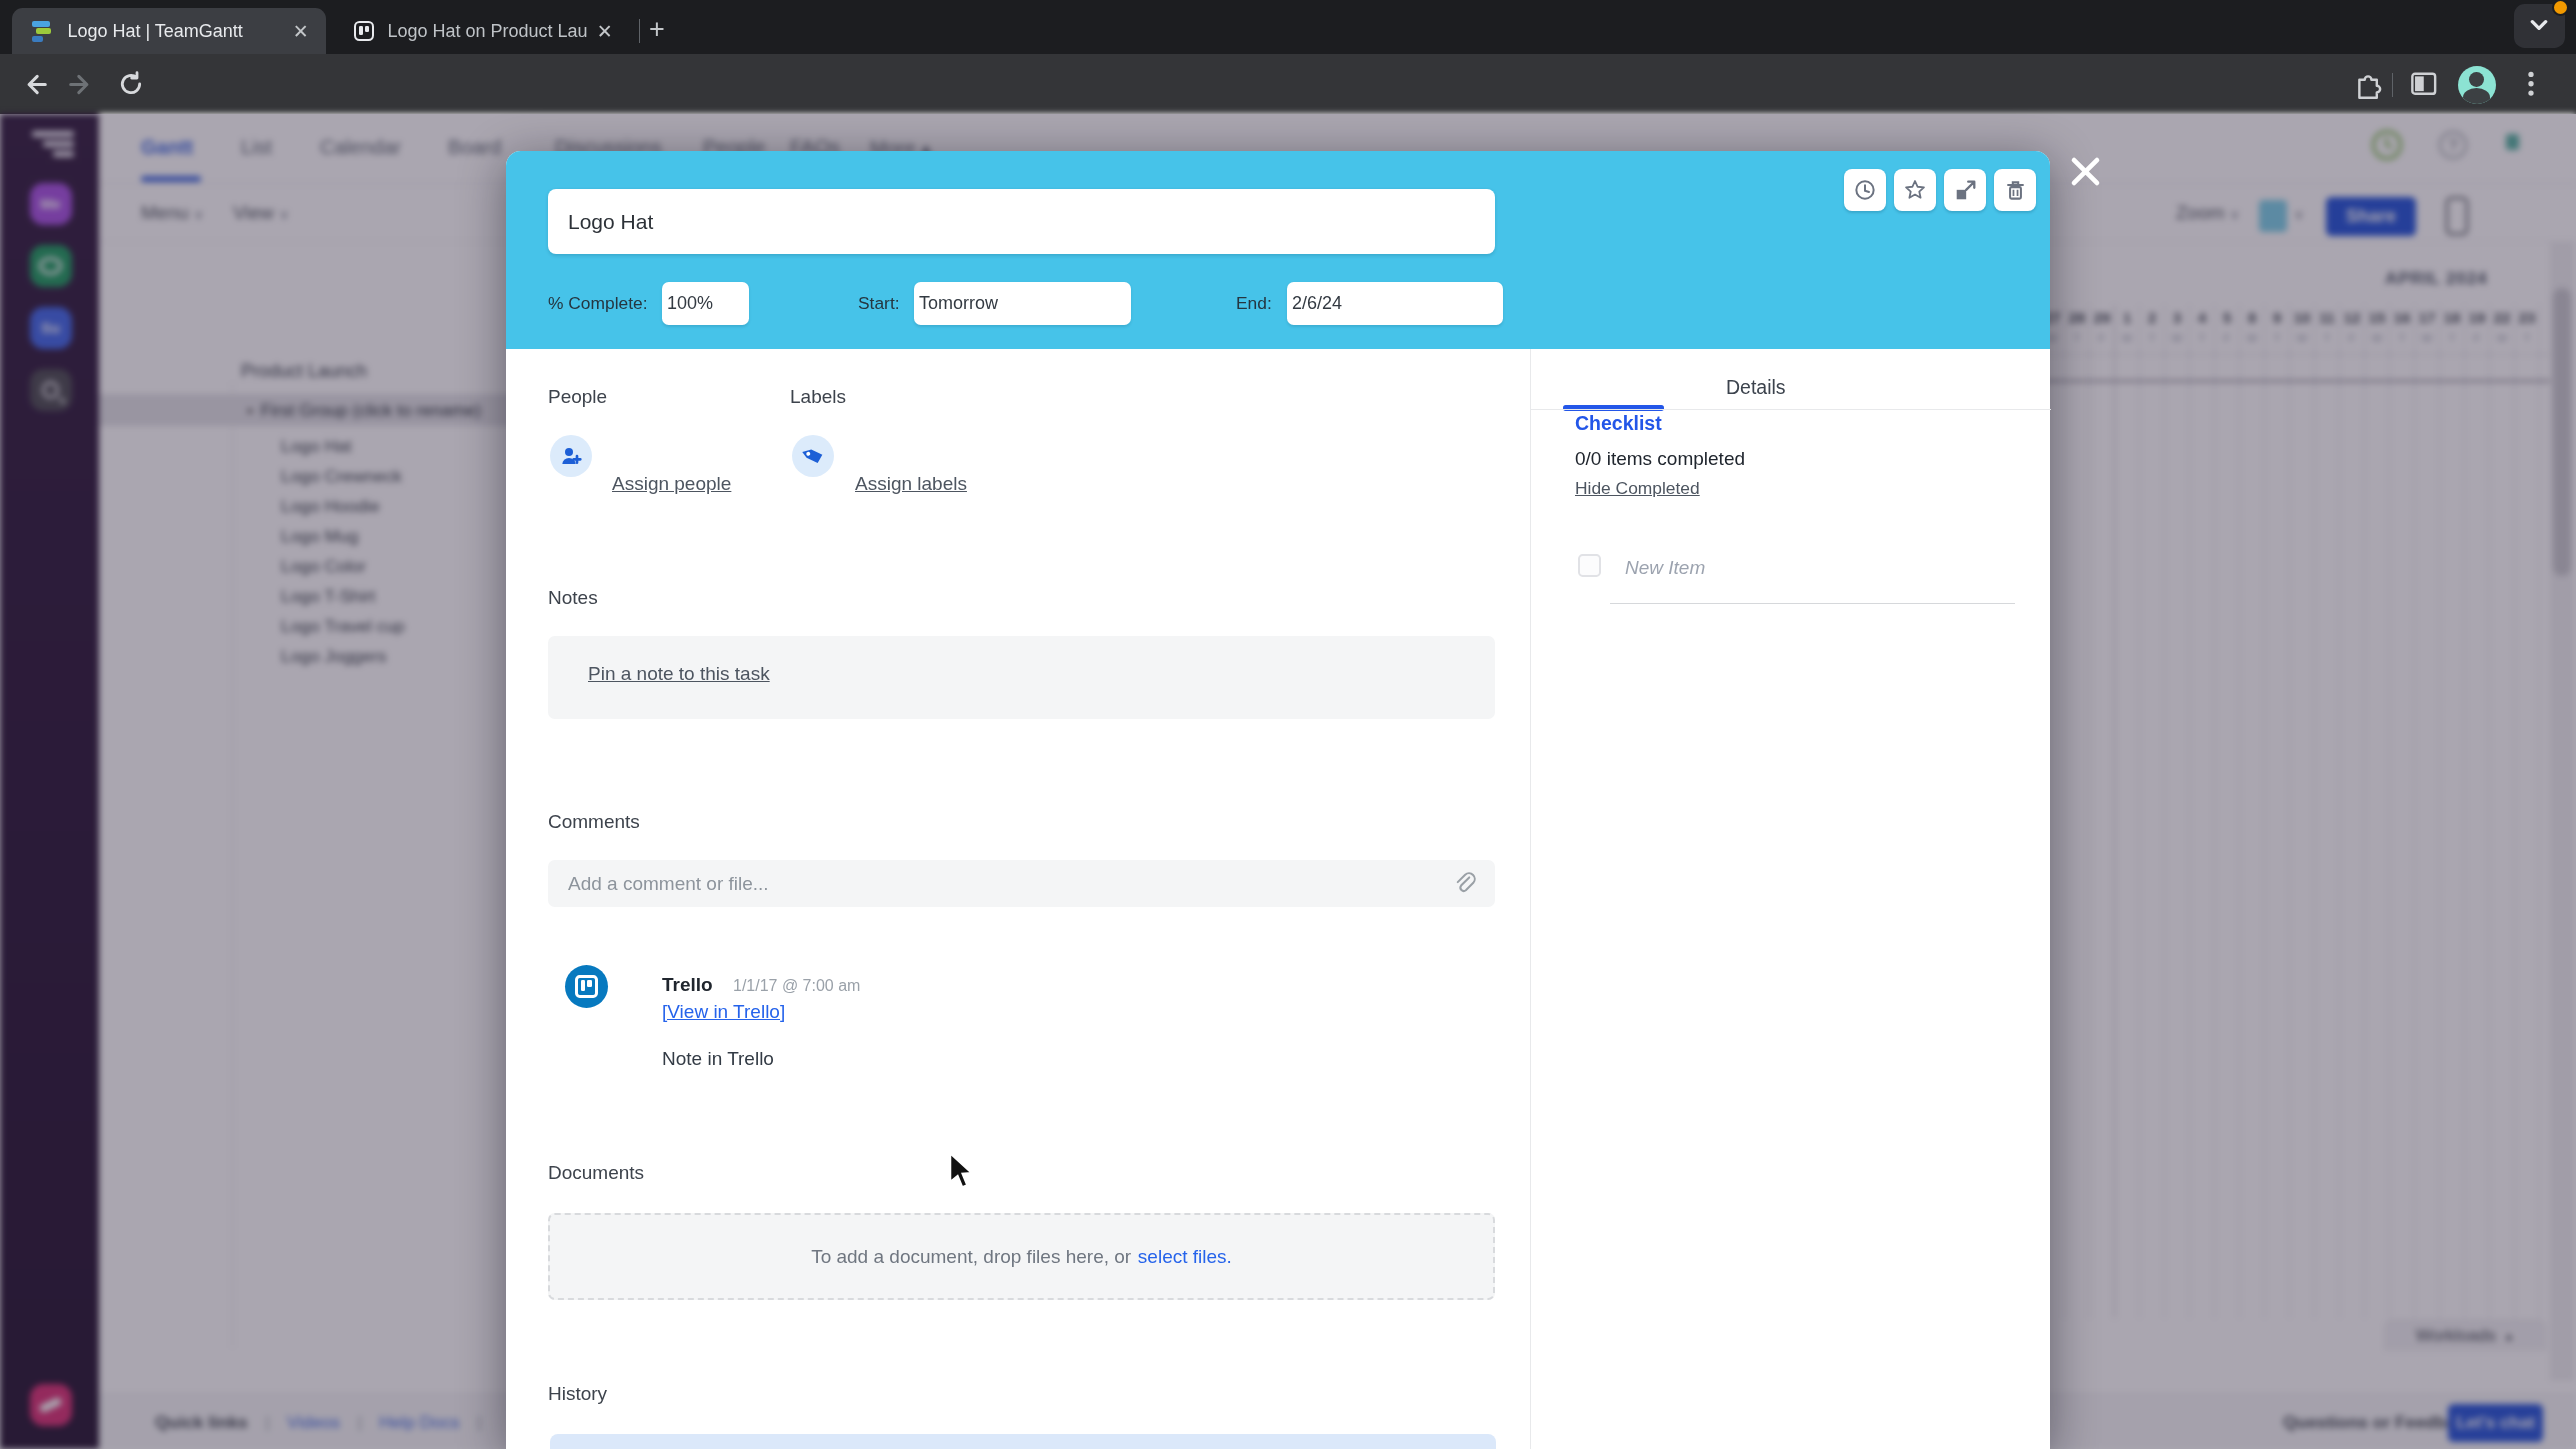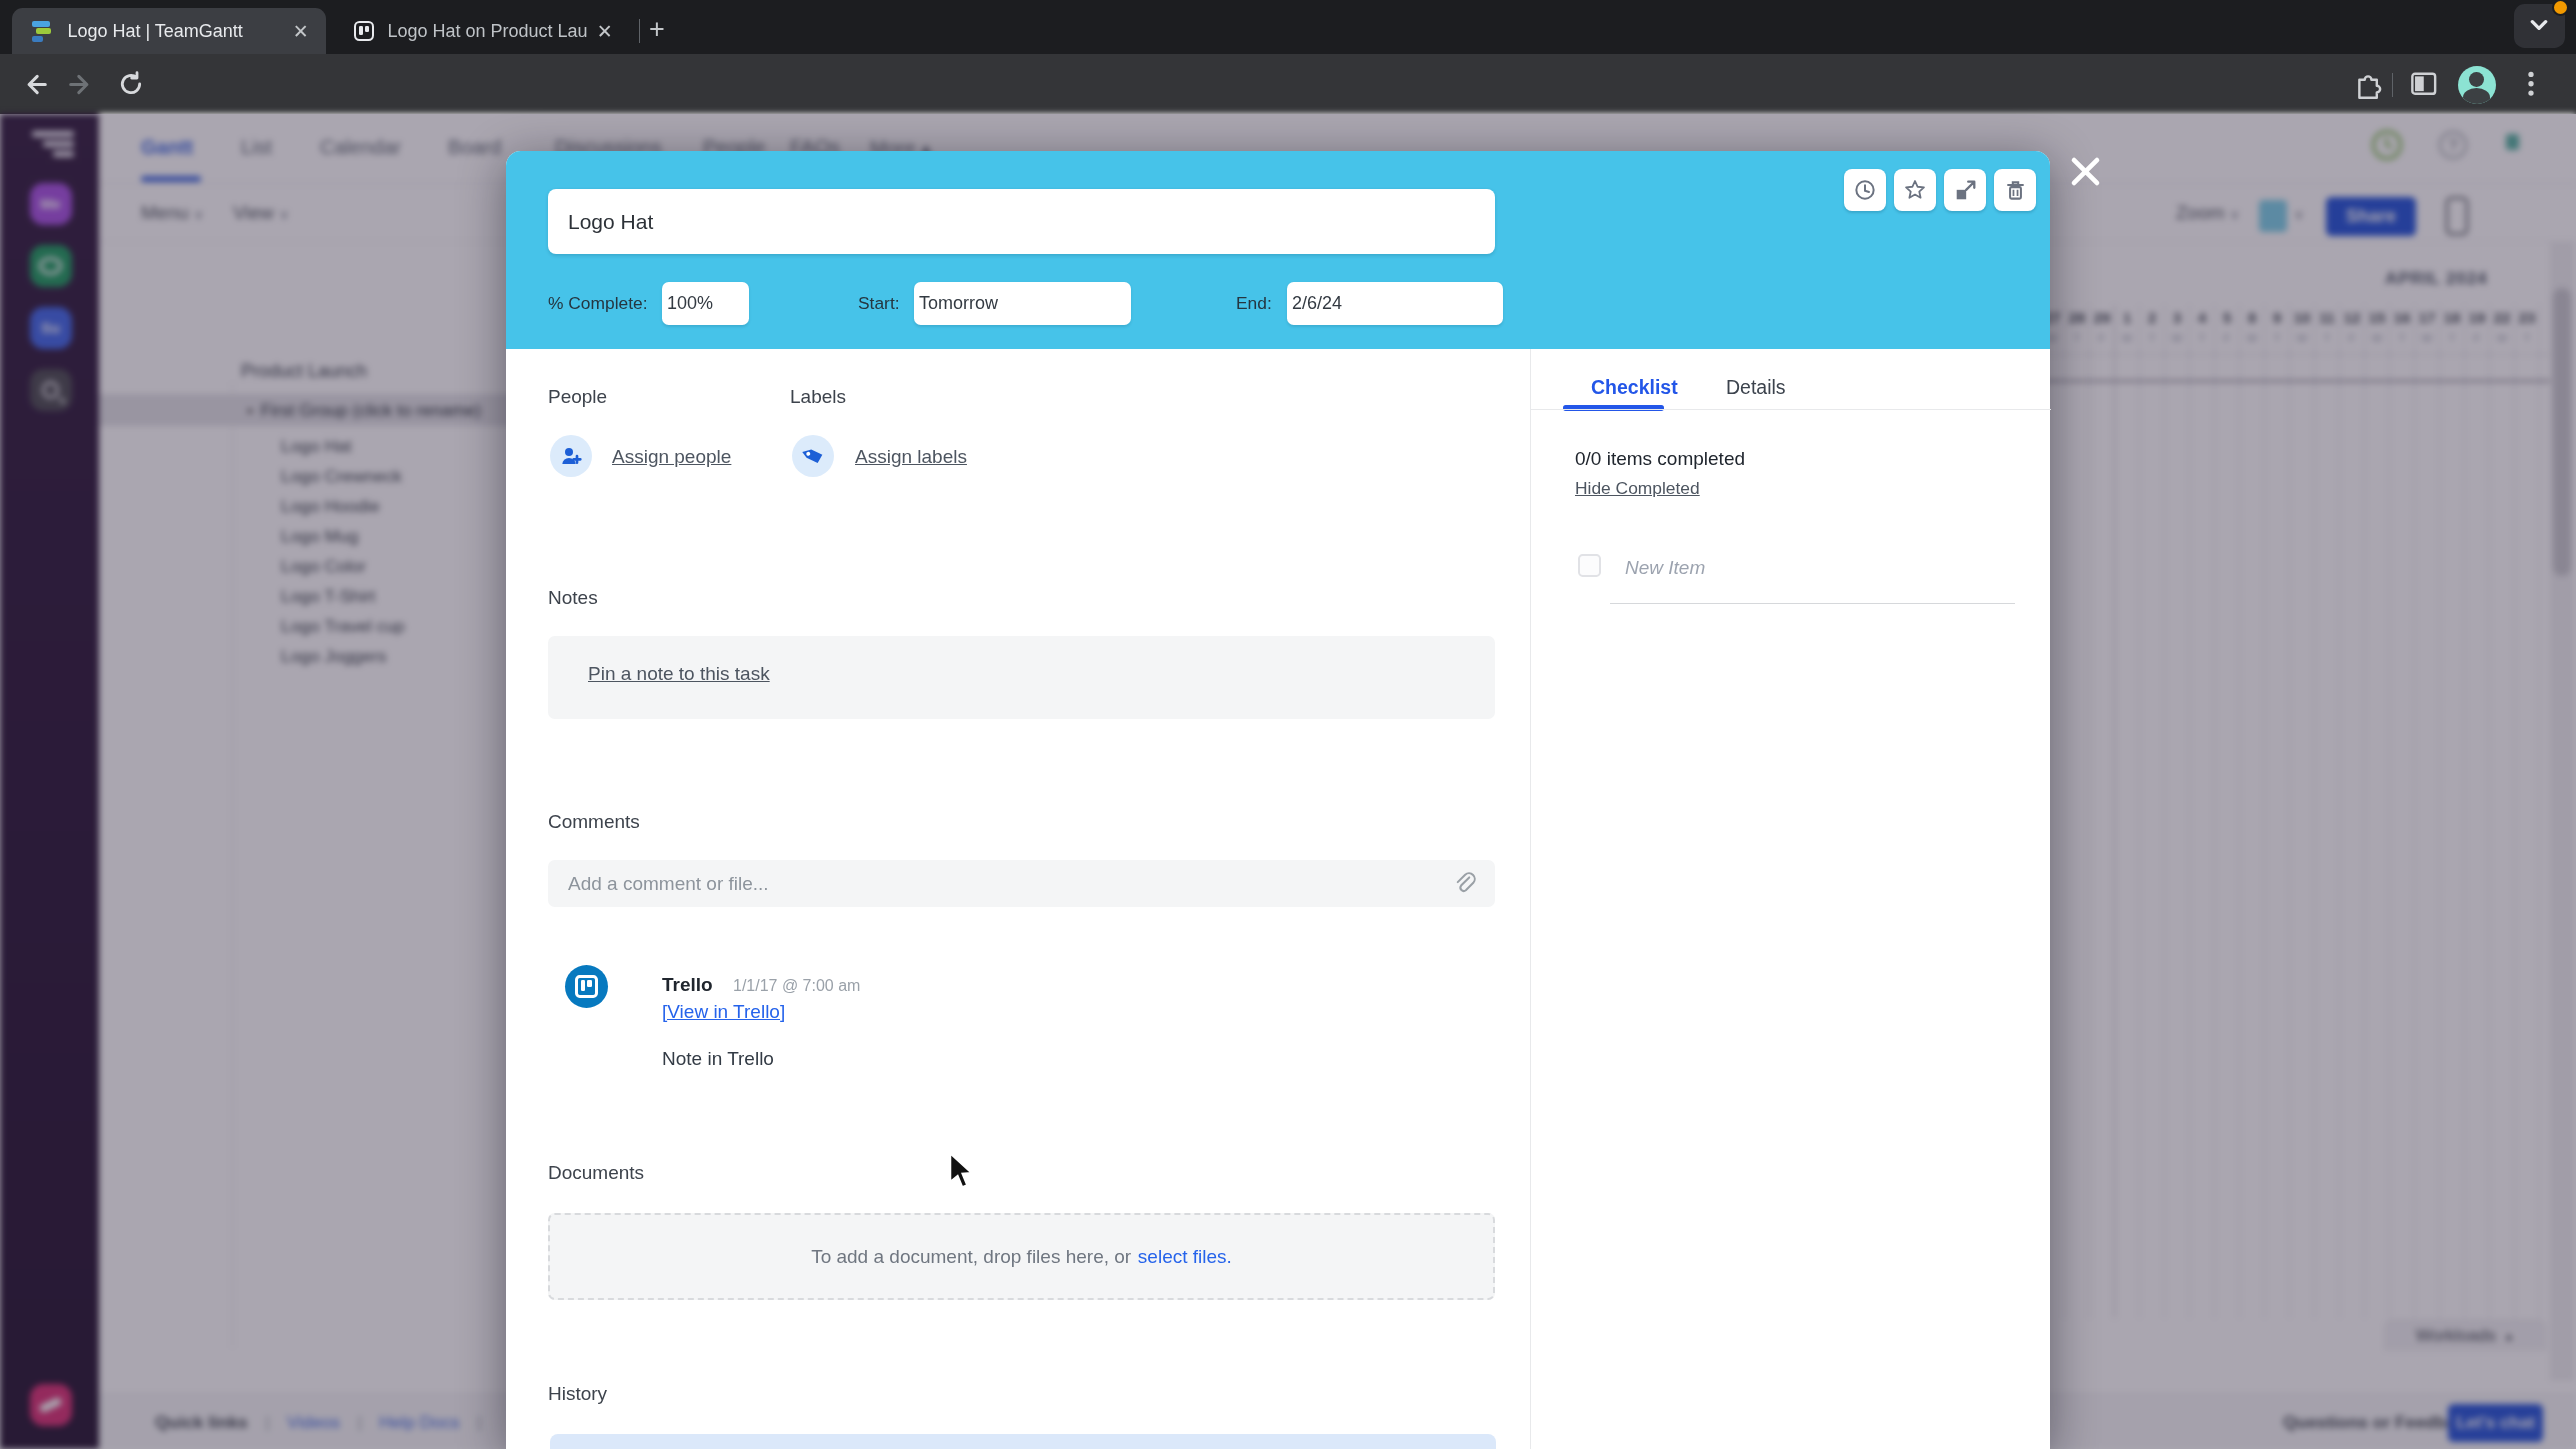--- a/index.html
+++ b/index.html
@@ -110,21 +110,21 @@
   .fields-row { position:absolute; left:0; top:131px; width:1544px; height:43px; }
   .f-label { position:absolute; font-size:17.4px; color:#253640; top:10.7px; }
   .f-input { position:absolute; height:43px; background:#fff; border:none; border-radius:6.7px; font-size:18px; color:#333a42;
              padding:0 5px; font-family:"Liberation Sans",sans-serif; top:0; box-shadow:0 1.3px 2.7px rgba(0,60,90,0.15); }
 
   .modal-body { position:absolute; left:0; top:198px; width:1544px; height:784px; }
   .main-col { position:absolute; left:0; top:0; width:1024px; height:1100px; }
   .sect-label { position:absolute; font-size:19px; color:#3d434c; }
   .assign-circle { position:absolute; width:42px; height:42px; border-radius:50%; background:#dcebfb;
                    display:flex; align-items:center; justify-content:center; }
-  .assign-link { position:absolute; font-size:19px; color:#4d5560; text-decoration:underline; }
+  .assign-link { position:absolute; font-size:19px; color:#4d5560; text-decoration:underline;margin-top:27px; }
   .notes-box { position:absolute; left:42px; top:287px; width:947px; height:83px; background:#f4f5f6; border-radius:6.7px; }
   .pin-link { position:absolute; left:20px; top:27px; font-size:19px; color:#4d5560; text-decoration:underline;margin-left:20px; }
   .comment-box { position:absolute; left:42px; top:511px; width:947px; height:47px; background:#f4f5f6; border-radius:6.7px;
                  display:flex; align-items:center; }
   .cmt-ph { font-size:19px; color:#8d949c; margin-left:20px; }
   .clip { margin-left:auto; margin-right:19px; }
   .trello-av { position:absolute; left:59px; top:616px; width:43px; height:43px; border-radius:50%; background:#0779bf; }
   .trello-glyph { position:absolute; left:10px; top:10px; width:23px; height:23px; border:3.4px solid #fff; border-radius:4.7px; }
   .trello-glyph i { position:absolute; top:2px; width:4.7px; background:#fff; border-radius:1.3px; display:block; }
   .cmt-author { position:absolute; left:156px; top:625px; font-size:19px; font-weight:bold; color:#20262e; }
@@ -513,21 +513,21 @@
           <div class="dropzone">
             <span>To add a document, drop files here, or</span>
             <span class="dz-link">select files.</span>
           </div>
 
           <span class="sect-label" style="left:42px;top:1034px;">History</span>
           <div class="history-bar"></div>
         </div>
 
         <div class="side-col">
-          <span class="cl-tab active" style="left:60px;">Checklist</span>
+          <span class="cl-tab active" style="left:44px;margin-top:36px;">Checklist</span>
           <span class="cl-tab idle" style="left:195px;">Details</span>
           <div class="tab-underl"></div>
           <div class="tabs-border"></div>
           <span class="cl-count">0/0 items completed</span>
           <span class="cl-hide">Hide Completed</span>
           <div class="cl-check"></div>
           <span class="cl-new">New Item</span>
           <div class="cl-line"></div>
         </div>
       </div>

